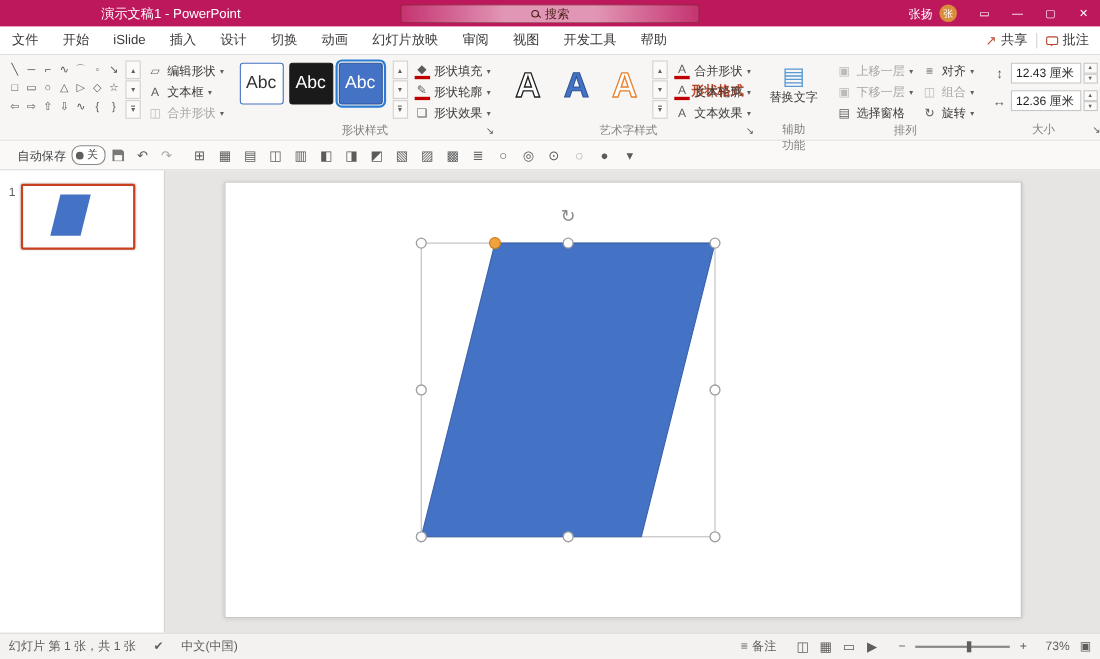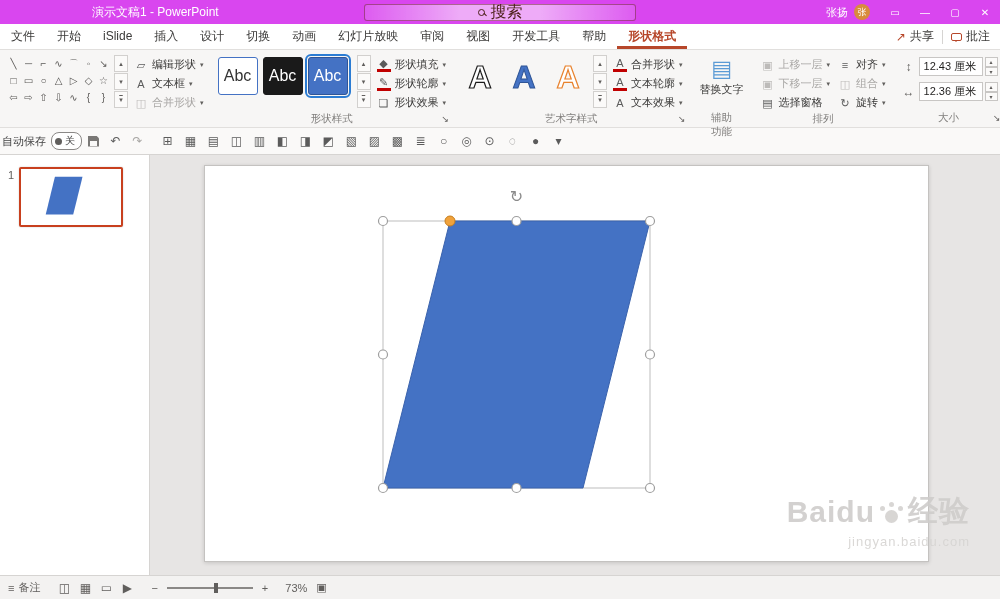--- a/index.html
+++ b/index.html
@@ -4,31 +4,31 @@
 <style>
   * { box-sizing: border-box; margin: 0; padding: 0; }
   html,body { width:1000px; height:599px; overflow:hidden; }
   body { font-family:"Liberation Sans","DejaVu Sans",sans-serif; font-size:12px; color:#3b3a39; background:#fff; user-select:none; }
 
   
   .titlebar { height:24px; background:#A73B2A; display:flex; align-items:center; position:relative; color:#fff; }
   .tb-title { margin-left:92px; font-size:12px; white-space:nowrap; }
   .tb-search { position:absolute; left:50%; transform:translateX(-50%); width:272px; height:17px; border-radius:3px;
     background:linear-gradient(90deg, rgba(255,255,255,.12), rgba(255,255,255,.55) 35%, rgba(255,255,255,.55) 65%, rgba(255,255,255,.12));
-    border:1px solid rgba(90,25,15,.45); display:flex; align-items:center; justify-content:center; gap:6px; color:#4a1f17; font-size:16px; }
+    border:1px solid rgba(90,25,15,.45); display:flex; align-items:center; justify-content:center; gap:6px; color:#4a1f17; font-size:11px; }
   .mag { width:7px; height:7px; border:1.4px solid #4a1f17; border-radius:50%; position:relative; }
   .mag::after { content:''; position:absolute; width:4px; height:1.4px; background:#4a1f17; transform:rotate(45deg); right:-3px; bottom:-1px; }
   .tb-right { margin-left:auto; display:flex; align-items:center; height:100%; }
   .tb-user { font-size:11px; margin-right:6px; }
   .avatar { width:16px; height:16px; border-radius:50%; background:#D88C3C; color:#fff; font-size:9px; display:flex; align-items:center; justify-content:center; margin-right:10px; }
   .tb-btn { width:30px; height:100%; display:flex; align-items:center; justify-content:center; font-size:10px; color:#fff; }
 
   
   .tabsbar { height:26px; background:#fff; border-bottom:1px solid #E1DFDD; display:flex; align-items:stretch; }
-  .tabs { display:flex;align-items:flex-end; }
+  .tabs { display:flex; }
   .tab { padding:0 11px; line-height:25px; font-size:12px; color:#3b3a39; white-space:nowrap; }
   .tab.active { color:#B7472A; font-weight:700; box-shadow:inset 0 -3px 0 #B7472A;margin-top:46px; }
   .tabs-right { margin-left:auto; display:flex; align-items:center; padding-right:10px; gap:8px; }
   .share, .comments { display:flex; align-items:center; gap:4px; font-size:12px; color:#3b3a39; }
   .share-ic { color:#B7472A; font-size:12px; }
   .tdiv { width:1px; height:14px; background:#D6D4D2; }
   .bubble { width:11px; height:8px; border:1.3px solid #B7472A; border-radius:2px; position:relative; }
   .bubble::after { content:''; position:absolute; left:2px; bottom:-4px; border:2px solid transparent; border-top-color:#B7472A; }
 
   
@@ -71,21 +71,21 @@
   .big-lb { display:flex; font-size:11px; line-height:12px; text-align:left; color:#3B3A39; }
 
   .size-body { flex-direction:column; align-items:flex-start; padding:2px 4px 0 6px; display:flex; }
   .spinrow { display:flex; align-items:center; gap:3px; margin:3px 0; }
   .size-ic { font-size:12px; color:#605E5C; width:14px; text-align:center; }
   .spinbox { width:64px; height:19px; border:1px solid #C8C6C4; background:#fff; font-size:11px; display:flex; align-items:center; padding:0 4px; color:#201F1E; white-space:nowrap; }
   .spinners { display:flex; flex-direction:column; margin-left:-1px; }
   .spinners span { width:13px; height:9.5px; border:1px solid #C8C6C4; background:#FBFAF9; font-size:6px; display:flex; align-items:center; justify-content:center; color:#605E5C; }
 
   
-  .qat { height:27px; background:#FAF9F8; border-bottom:1px solid #D6D4D2; display:flex; align-items:center; padding:0 2px; gap:1px; }
+  .qat { height:27px; background:#FAF9F8; border-bottom:1px solid #D6D4D2; display:flex; align-items:center; padding:0 16px; gap:1px; }
   .autosave { display:flex; align-items:center; gap:5px; font-size:11px; color:#444; }
   .as-pill { display:flex; align-items:center; gap:3px; border:1px solid #8A8886; border-radius:8px; padding:1px 6px 1px 3px; font-size:10px; color:#444; background:#fff; }
   .as-dot { width:7px; height:7px; border-radius:50%; background:#605E5C; }
   .qicon { width:21px; height:20px; display:flex; align-items:center; justify-content:center; font-size:12px; color:#5B5B5B; }
   .floppy { width:11px; height:11px; background:#7A7876; clip-path:polygon(0 0,75% 0,100% 25%,100% 100%,0 100%); position:relative; }
   .floppy::after { content:''; position:absolute; left:2px; top:5px; width:7px; height:5px; background:#FAF9F8; }
   .qat-icons { display:flex; gap:2px; margin-left:8px; }
   .dim { color:#A8A6A4; }
 
   
@@ -114,21 +114,21 @@
   .sb-notes { display:flex; align-items:center; gap:4px; }
   .viewbtns { display:flex; gap:3px; margin:0 6px; }
   .vicon { font-size:12px; color:#605E5C; width:18px; text-align:center; }
   .zoomtrack { width:86px; height:2px; background:#8A8886; position:relative; display:inline-block; }
   .zoomthumb { position:absolute; left:55%; top:-4px; width:4px; height:10px; background:#605E5C; }
   .zoomval { width:30px; text-align:right; }
 </style>
 </head>
 <body>
 
-<div class="titlebar" style="background: #d946ef; gap: 28px;">
+<div class="titlebar" style="background: #be185d; gap: 28px;">
   <div class="tb-title">演示文稿1 - PowerPoint</div>
   <div class="tb-search">
     <span class="mag"></span>
     <span>搜索</span>
   </div>
   <div class="tb-right">
     <span class="tb-user">张扬</span>
     <span class="avatar">张</span>
     <span class="tb-btn">▭</span>
     <span class="tb-btn">—</span>
@@ -448,32 +448,29 @@
           <circle cx="178" cy="188.5" r="4.5"></circle>
           <circle cx="445" cy="188.5" r="4.5"></circle>
           <circle cx="178" cy="322" r="4.5"></circle>
           <circle cx="311.5" cy="322" r="4.5"></circle>
           <circle cx="445" cy="322" r="4.5"></circle>
         </g>
         <circle cx="245" cy="55" r="5" stroke="#C77F1F" stroke-width="1" fill="#F0A23C"></circle>
       </svg>
     </div>
 
-    <div class="watermark">
-      <div class="wm1">
-        <span>Baidu</span>
-        <span class="paw"></span>
-        <span>经验</span>
-      </div>
-      <div class="wm2">jingyan.baidu.com</div>
-    </div>
   </div>
 </div>
 
 <div class="statusbar">
+  <div class="sb-left">
+    <span>幻灯片 第 1 张，共 1 张</span>
+    <span class="sb-ic">✔</span>
+    <span>中文(中国)</span>
+  </div>
   <div class="sb-right">
     <span class="sb-notes">
       <span class="sb-ic">≡</span>
       <span>备注</span>
     </span>
     <span class="viewbtns">
         <span class="vicon">◫</span>
         <span class="vicon">▦</span>
         <span class="vicon">▭</span>
         <span class="vicon">▶</span>

